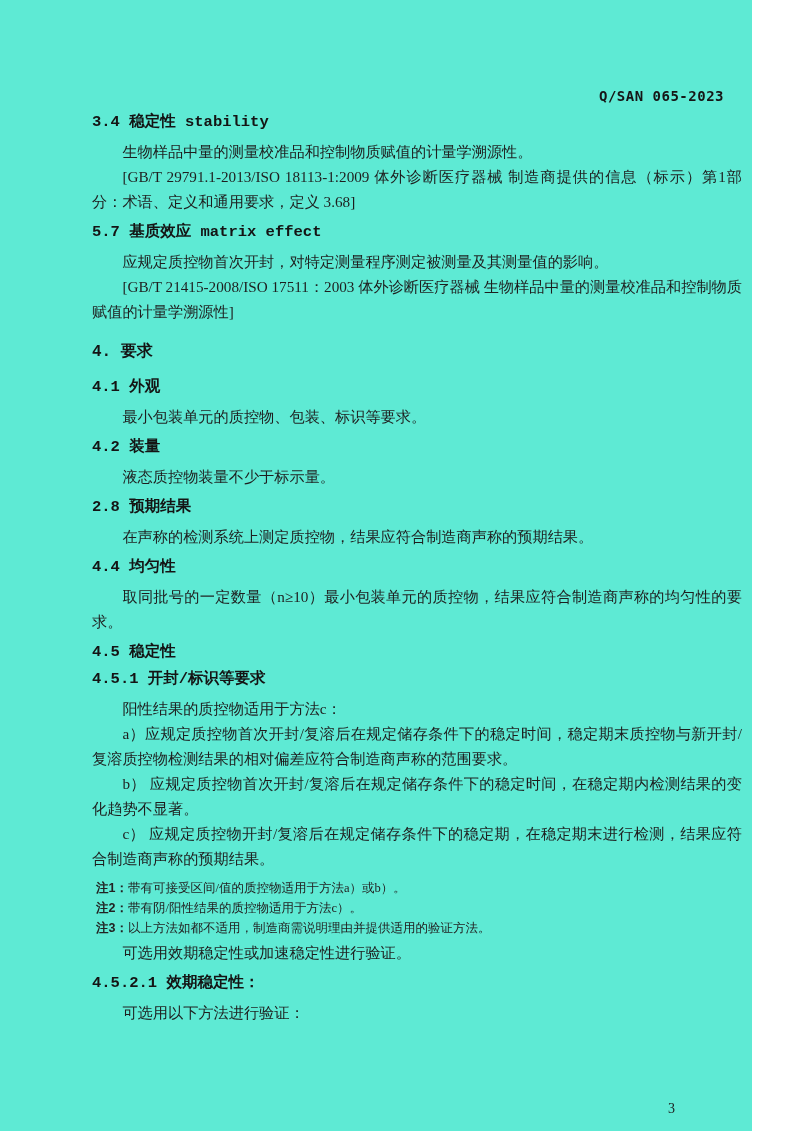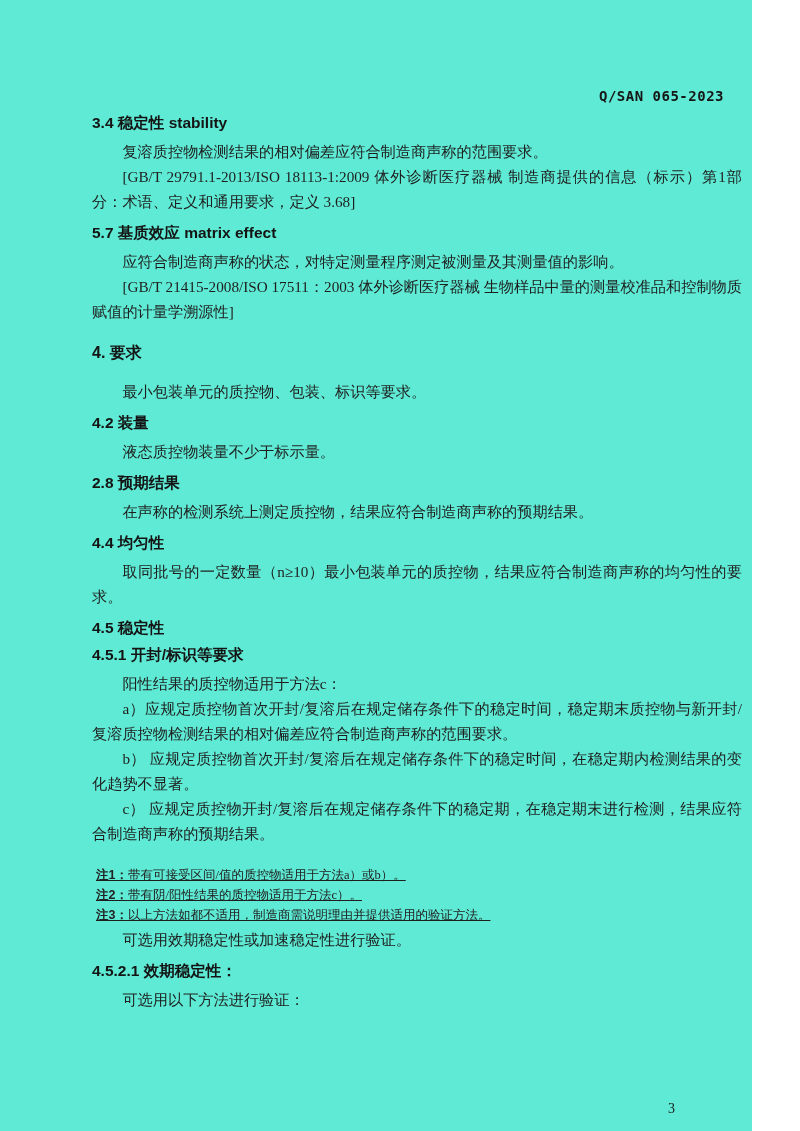--- a/index.html
+++ b/index.html
@@ -28,43 +28,42 @@
     padding-right: 18px;
     font-family: "DejaVu Sans Mono", monospace;
     font-size: 14px;
     font-weight: 700;
     letter-spacing: 0.5px;
     color: #161616;
     line-height: 16px;
     margin-bottom: 2px;
   }
   .h {
-    font-family: Liberation Sans, sans-serif;
+    font-family: Liberation Mono, monospace;
     font-weight: 700;
     font-size: 15.5px;
     line-height: 17px;
     color: #141414;
     margin: 10px 0 8px 0;
   }
   .h-top {
     margin: 20px 0 18px 0;
     font-size: 16px;
   }
   .para {
     font-size: 15.2px;
     line-height: 25px;
     margin: 0;
     text-indent: 2em;
     text-align: justify;
     color: #1e1e1e;
   }
   .notes {
-    margin: 19px 0 2px 0;
+    margin: 7px 0 2px 0;
     padding-left: 4px;
-    text-decoration: underline;
   }
   .note {
     font-size: 12.5px;
     line-height: 20px;
     margin: 0;
     color: #222222;
   }
   .note-label {
     font-weight: 700;
     font-family: "Liberation Sans", sans-serif;
@@ -80,29 +79,30 @@
 </style>
 </head>
 <body>
 
 <div class="page">
   <div class="content">
 
     <span class="doc-code">Q/SAN 065-2023</span>
 
     <div class="h">3.4 稳定性 stability</div>
-    <p class="para">复溶质控物检测结果的相对偏差应符合制造商声称的范围要求。</p>
+    <p class="para">生物样品中量的测量校准品和控制物质赋值的计量学溯源性。</p>
     <p class="para">[GB/T 29791.1-2013/ISO 18113-1:2009 体外诊断医疗器械 制造商提供的信息（标示）第1部分：术语、定义和通用要求，定义 3.68]</p>
 
     <div class="h">5.7 基质效应 matrix effect</div>
-    <p class="para">应符合制造商声称的状态，对特定测量程序测定被测量及其测量值的影响。</p>
+    <p class="para">应规定质控物首次开封，对特定测量程序测定被测量及其测量值的影响。</p>
     <p class="para">[GB/T 21415-2008/ISO 17511：2003 体外诊断医疗器械 生物样品中量的测量校准品和控制物质赋值的计量学溯源性]</p>
 
     <div class="h h-top">4. 要求</div>
 
+    <div class="h">4.1 外观</div>
     <p class="para">最小包装单元的质控物、包装、标识等要求。</p>
 
     <div class="h">4.2 装量</div>
     <p class="para">液态质控物装量不少于标示量。</p>
 
     <div class="h">2.8 预期结果</div>
     <p class="para">在声称的检测系统上测定质控物，结果应符合制造商声称的预期结果。</p>
 
     <div class="h">4.4 均匀性</div>
     <p class="para">取同批号的一定数量（n≥10）最小包装单元的质控物，结果应符合制造商声称的均匀性的要求。</p>

